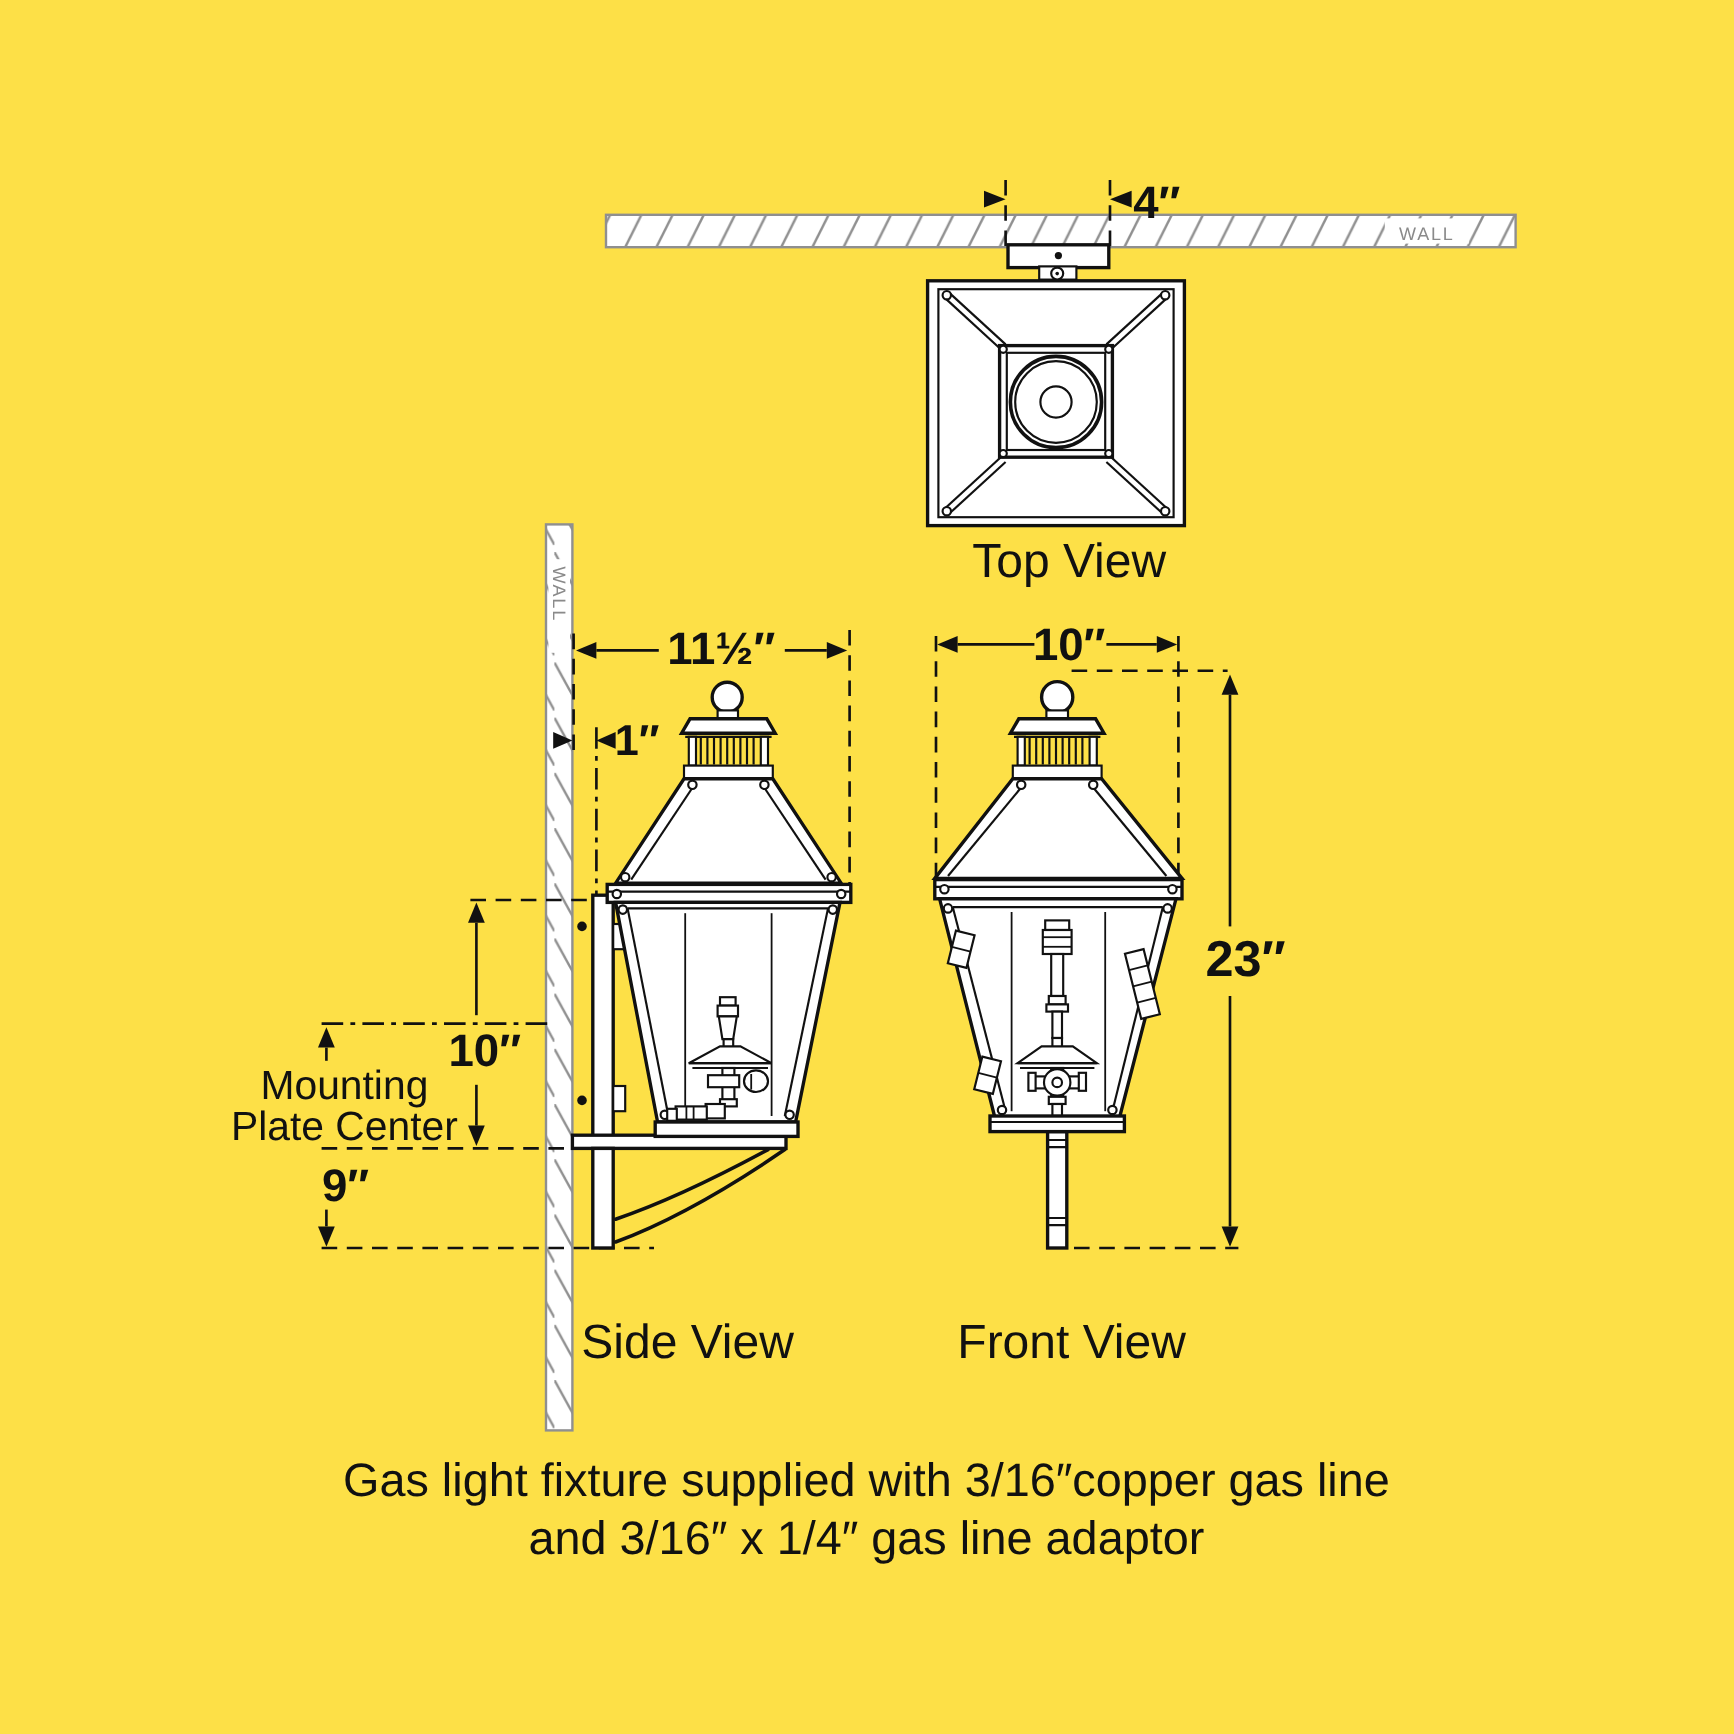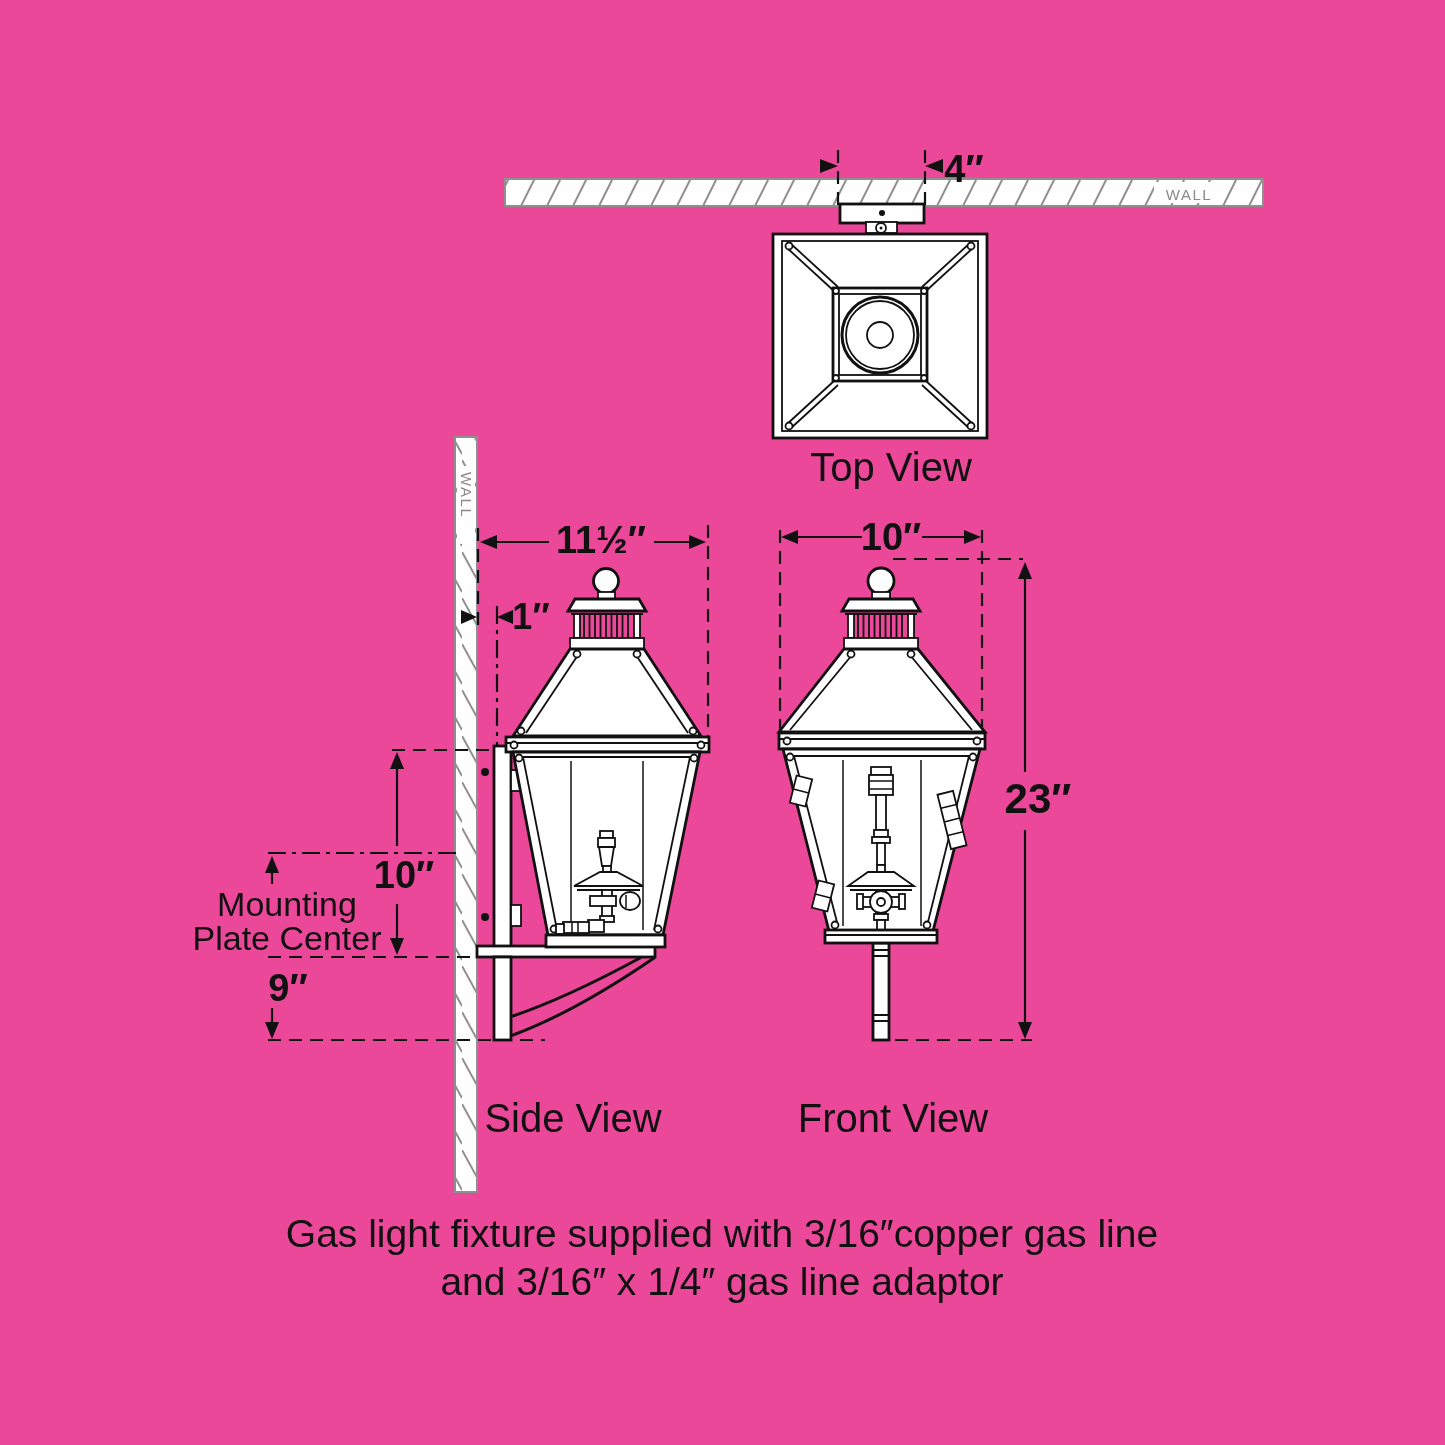--- a/index.html
+++ b/index.html
@@ -1,16 +1,16 @@
 <!DOCTYPE html>
 <html><head>
 <meta charset="utf-8">
 <style>
   html,body{margin:0;padding:0;background:#fff;}
-  .page{width:1445px;height:1445px;background:#ec4899;position:relative;font-family:"Liberation Sans",sans-serif;}
+  .page{width:1445px;height:1445px;background:#fde047;position:relative;font-family:"Liberation Sans",sans-serif;}
   svg{display:block;}
   text{font-family:"Liberation Sans",sans-serif;fill:#111;}
   .dimtext{font-weight:bold;font-size:38px;text-anchor:middle;}
   .dimtext-lg{font-weight:bold;font-size:42px;text-anchor:middle;}
   .viewlbl{font-size:40px;text-anchor:middle;}
   .note{font-size:34px;text-anchor:middle;}
   .caption{font-size:39px;text-anchor:middle;}
   .walltxt{font-size:15px;fill:#8a8a8a;letter-spacing:1.5px;}
   .ln{stroke:#111;fill:none;stroke-width:3;stroke-linecap:round;}
   .ln2{stroke:#111;fill:none;stroke-width:1.8;}

